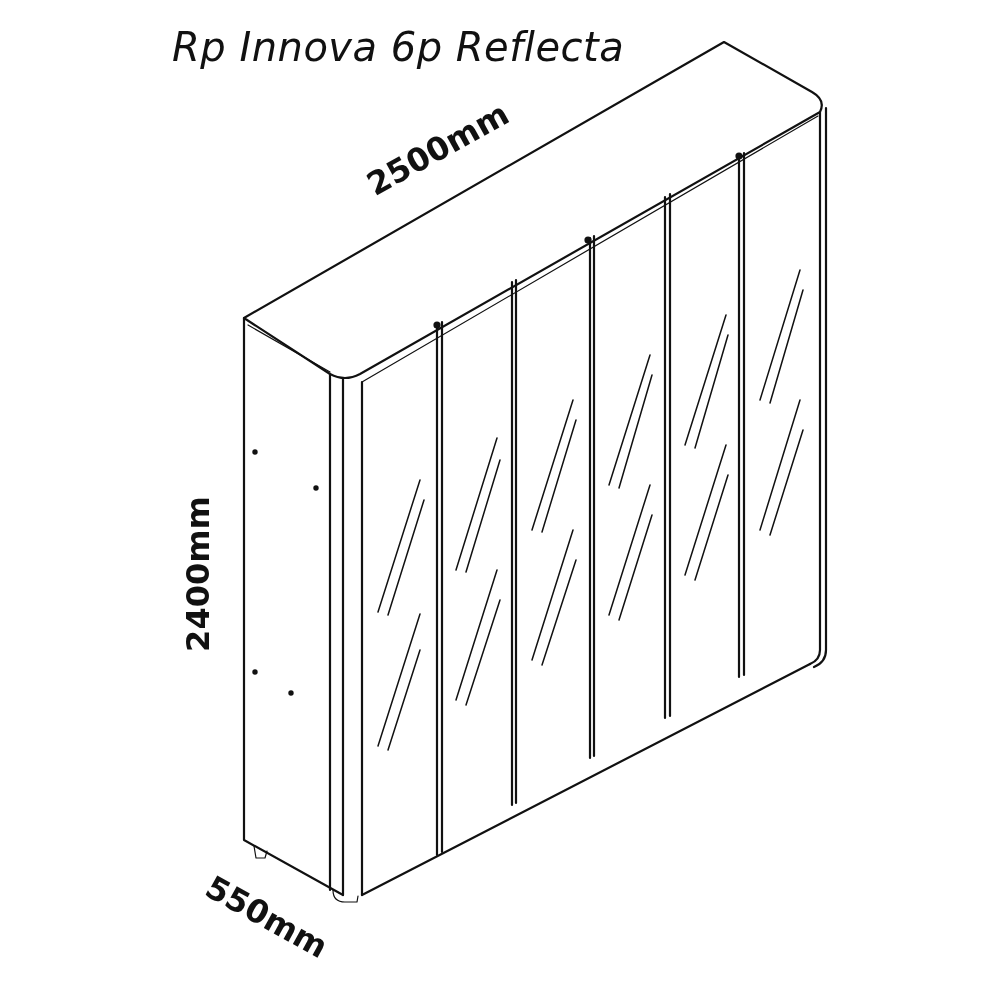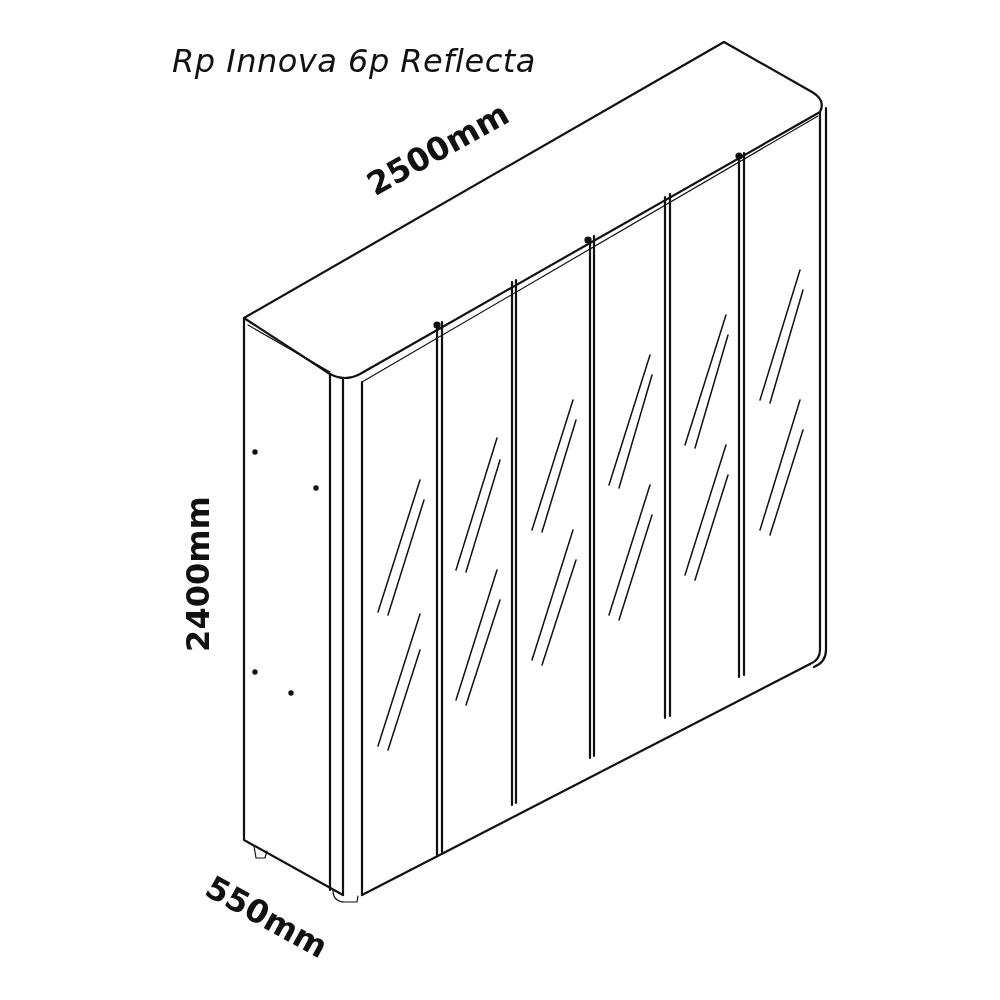--- a/index.html
+++ b/index.html
@@ -1,20 +1,20 @@
 <!DOCTYPE html>
 <html><head>
 <meta charset="utf-8">
 <style>
   html, body { margin: 0; padding: 0; background: #ffffff; }
   body { width: 1000px; height: 1000px; position: relative; overflow: hidden; }
   .title {
-    position: absolute; left: 172px; top: 42px;
+    position: absolute; left: 172px; top: 24px;
     font-family: "DejaVu Sans", sans-serif; font-style: italic; font-weight: normal;
-    font-size: 32px; color: #111; letter-spacing: 0.5px; white-space: nowrap;
+    font-size: 40px; color: #111; letter-spacing: 0.5px; white-space: nowrap;
   }
   .dim {
     position: absolute; font-family: "DejaVu Sans", sans-serif; font-weight: bold;
     font-size: 32px; color: #111; white-space: nowrap; transform-origin: center center;
   }
   .dim-width { left: 360px; top: 130px; transform: rotate(-29deg); }
   .dim-height { left: 120px; top: 555px; transform: rotate(-90deg); }
   .dim-depth { left: 200px; top: 898px; transform: rotate(29deg); }
   svg { position: absolute; left: 0; top: 0; }
 </style>

